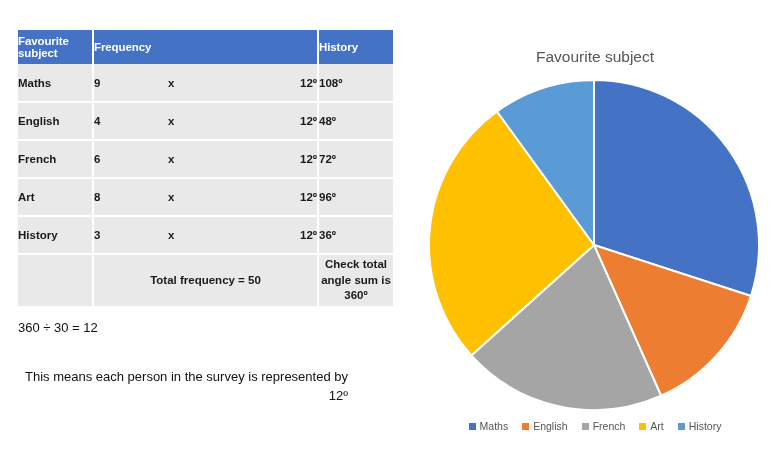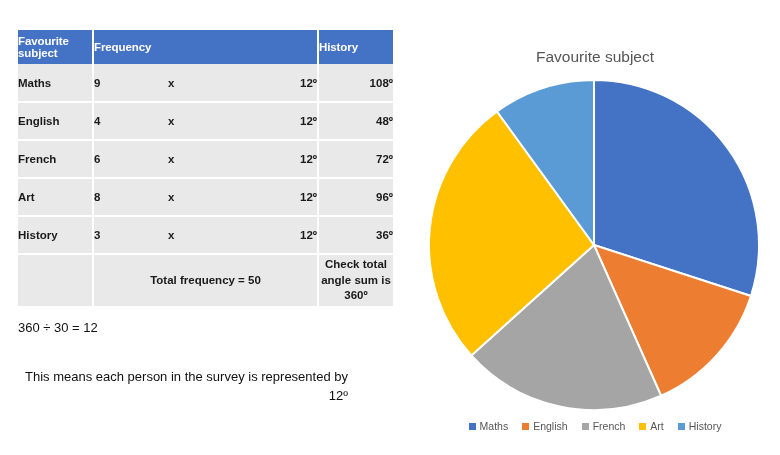--- a/index.html
+++ b/index.html
@@ -65,21 +65,21 @@
     padding-left: 6px;
     width: 46px;
   }
   .c-mult {
     text-align: right;
     padding-right: 8px;
     width: 38px;
     border-right: 2px solid #ffffff;
   }
   .c-degrees {
-    text-align: right;
+    text-align: left;
     width: 126px;
   }
 
   
   .total-row td {
     background: #E9E9E9;
     height: 52px;
     font-weight: bold;
     font-size: 11.5px;
     color: #1a1a1a;

